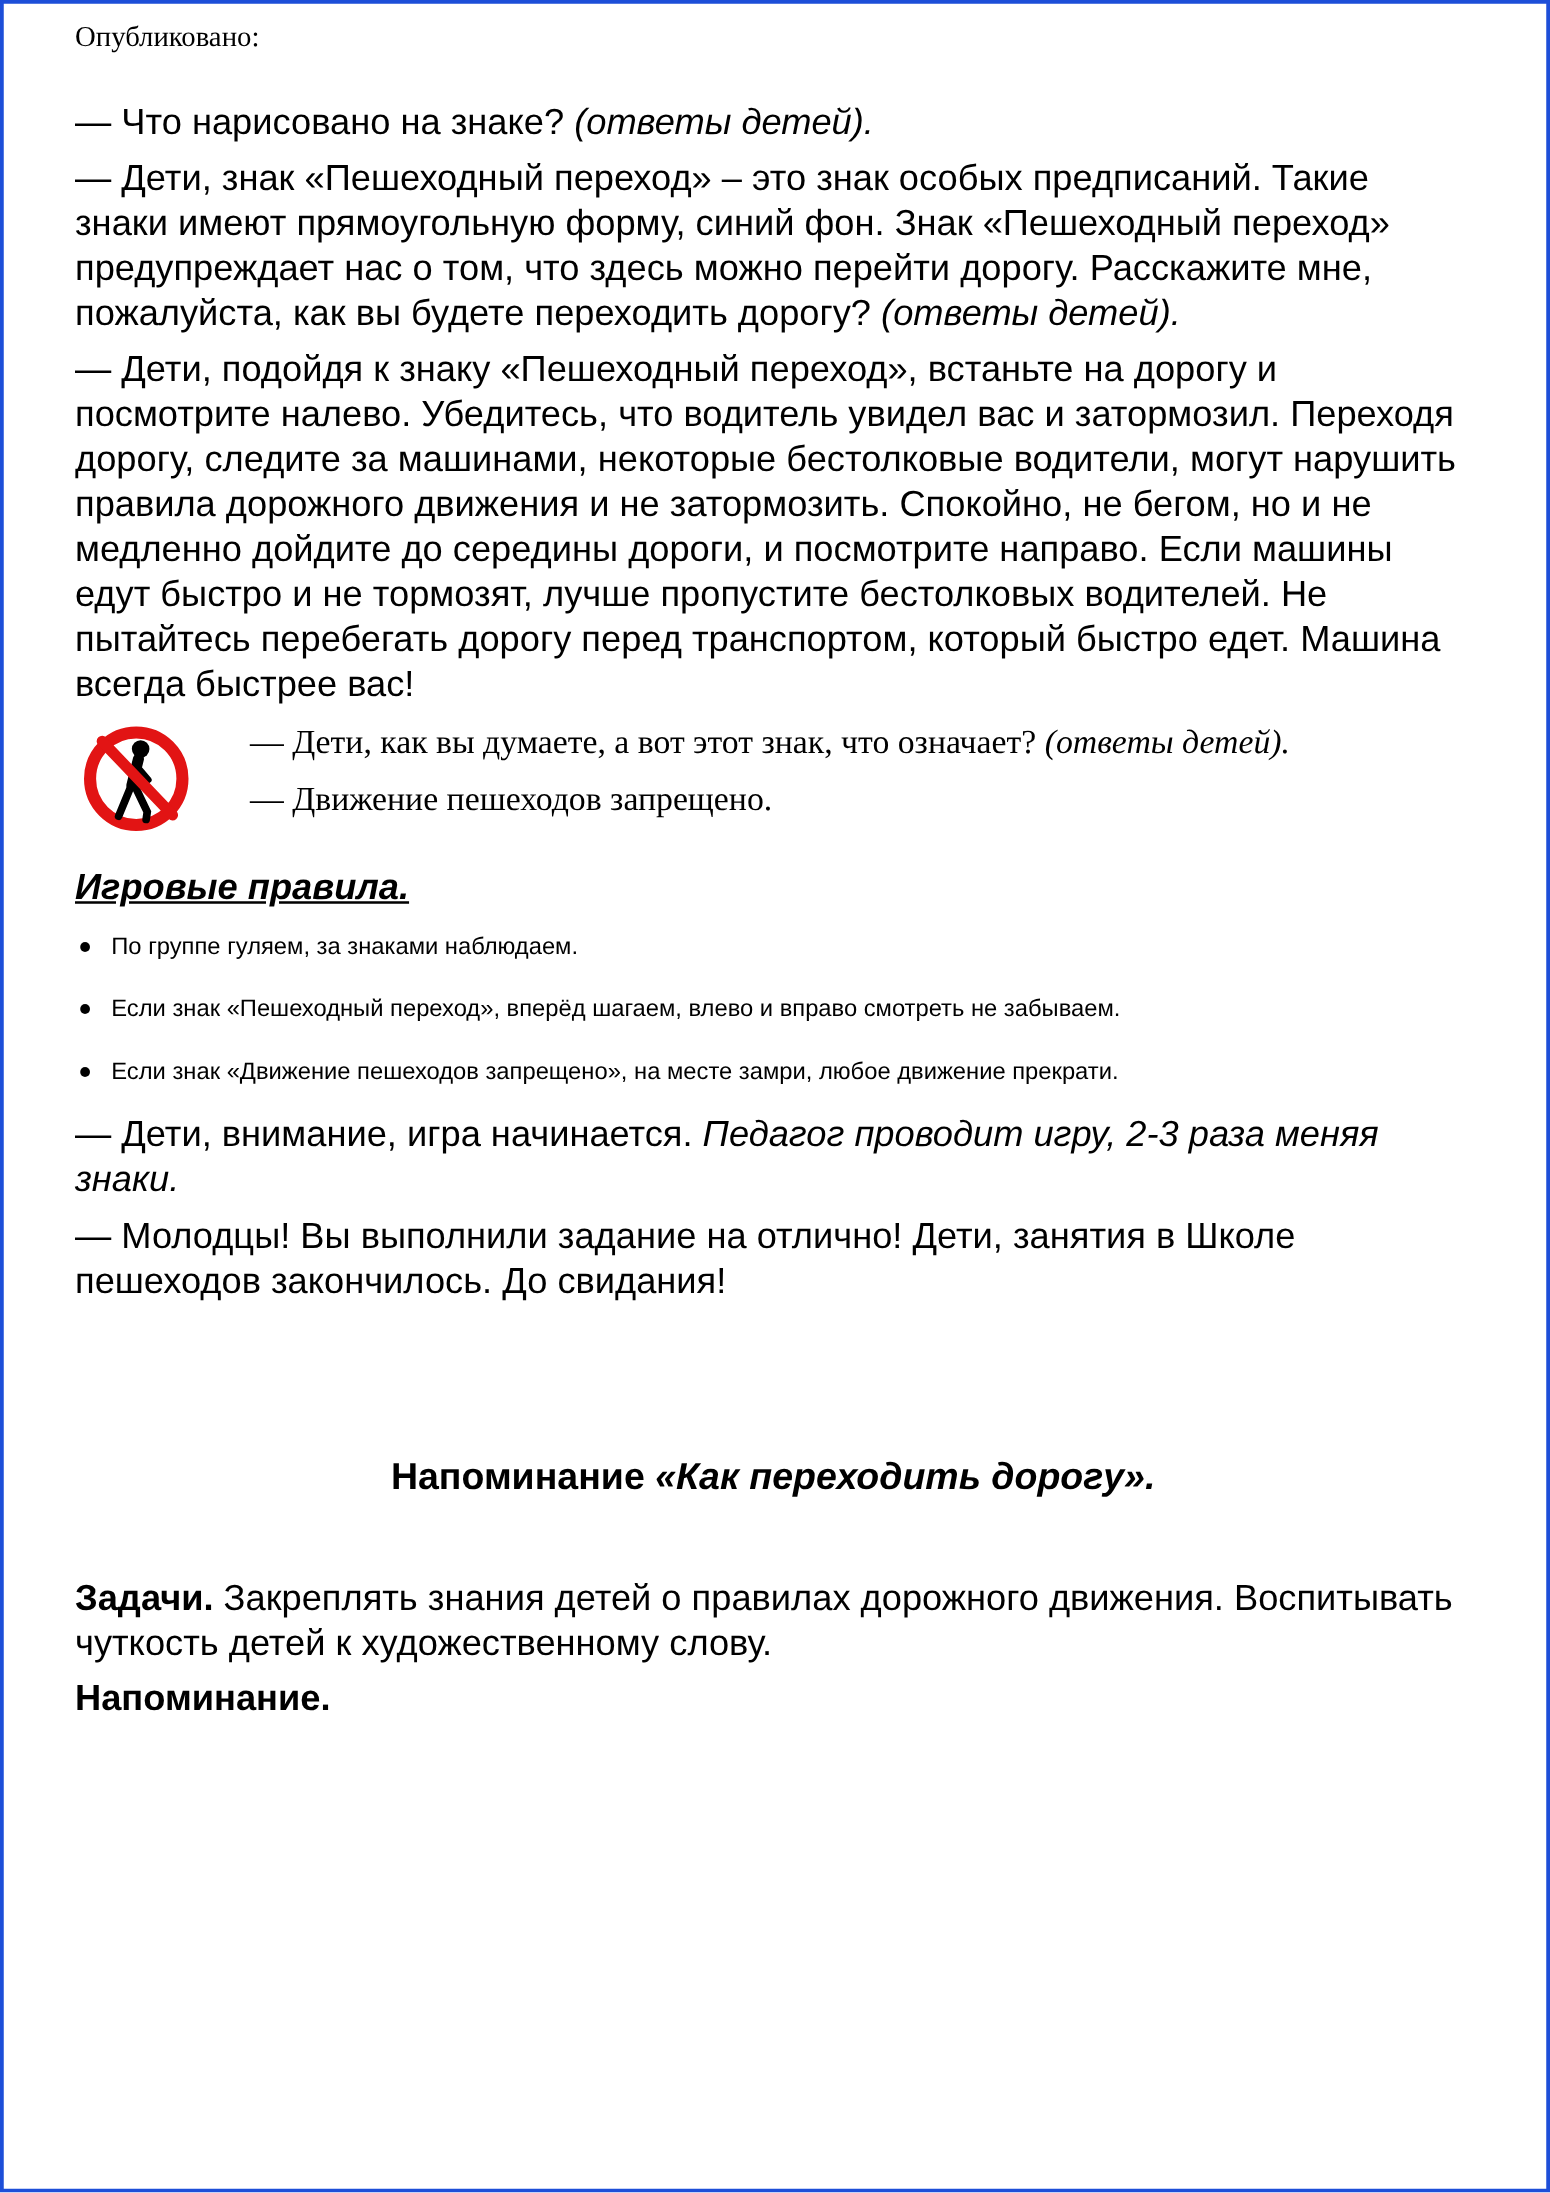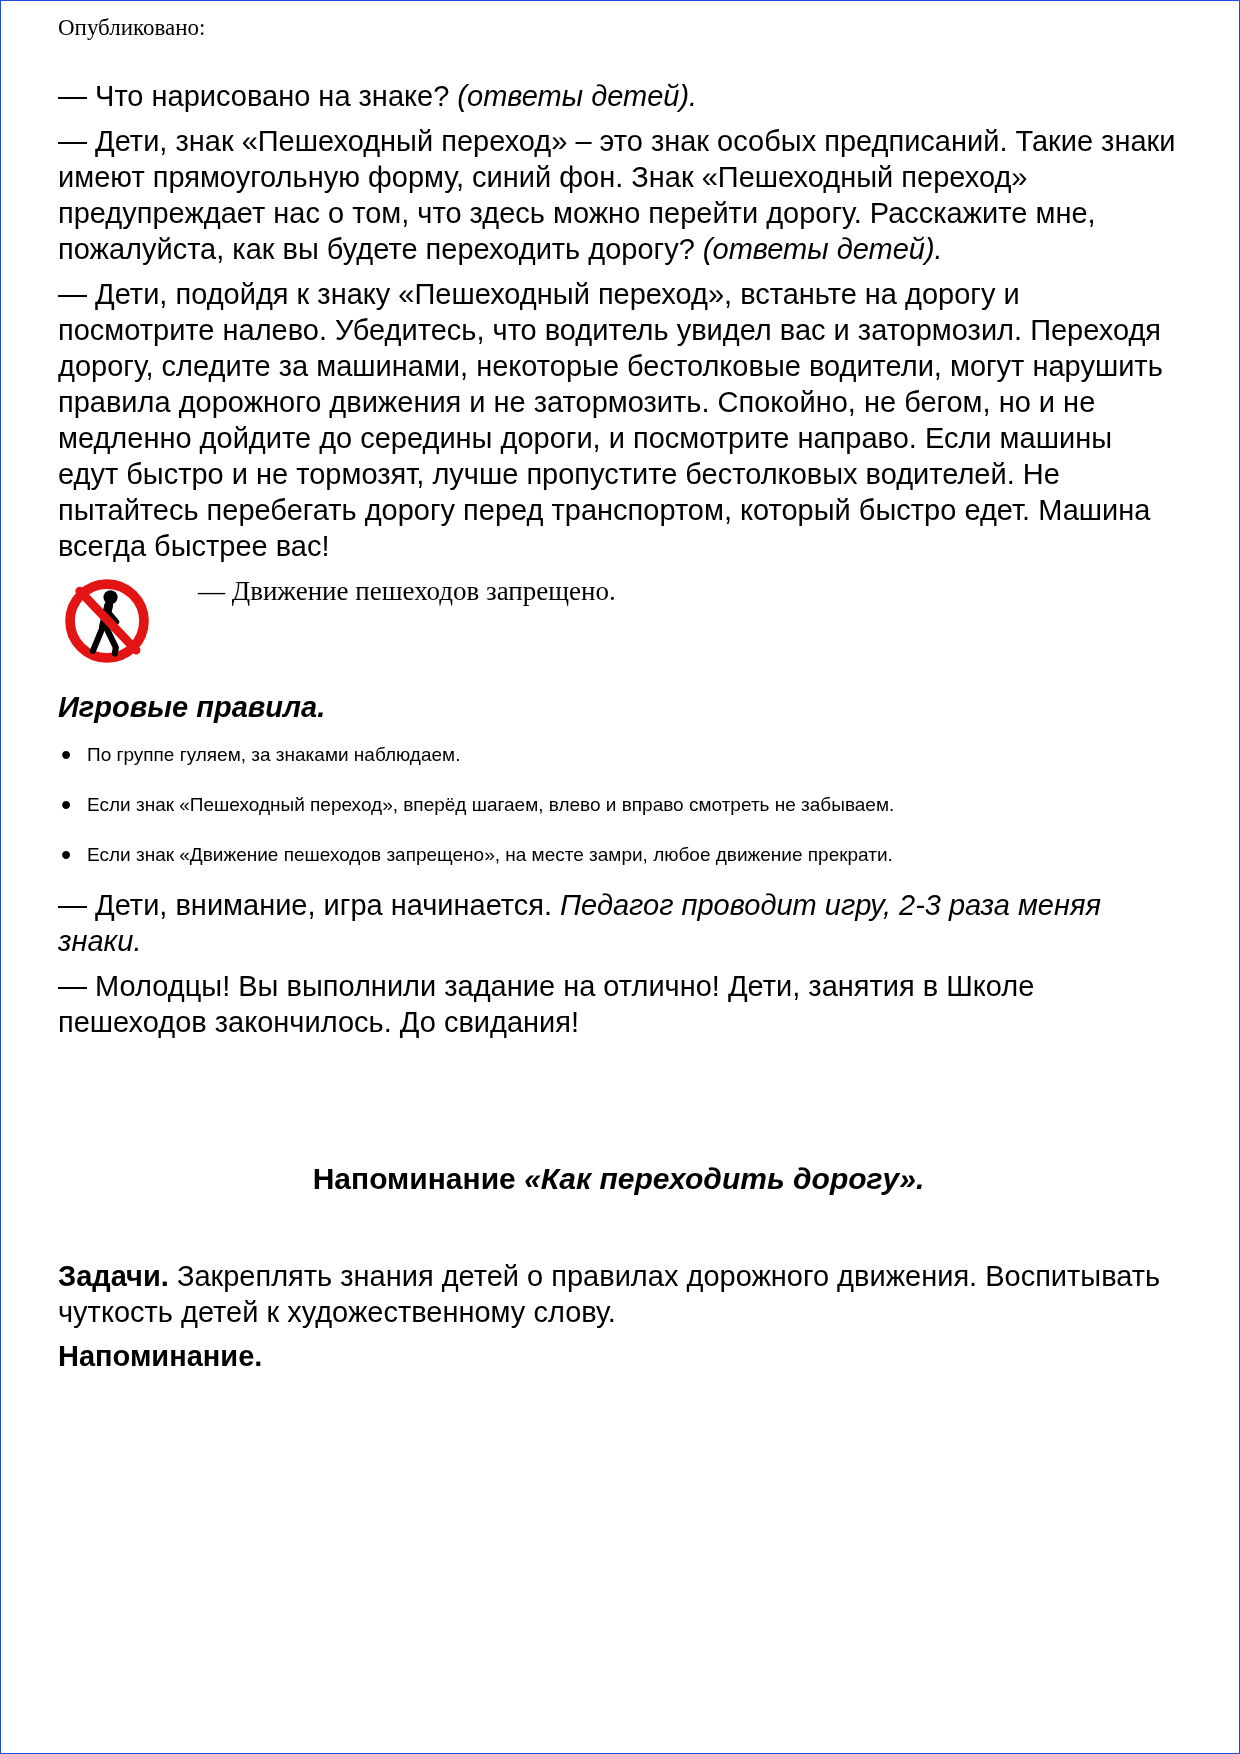--- a/index.html
+++ b/index.html
@@ -3,21 +3,21 @@
 <meta charset="utf-8">
 <style>
   html, body { margin: 0; padding: 0; background: #ffffff; }
   .page {
     position: relative;
     width: 1240px;
     height: 1754px;
     box-sizing: border-box;
     background: #ffffff;
     color: #000000;
-    border: 1px solid #1d4ed8;
+    border: 3px solid #1d4ed8;
     padding: 12px 60px 0 57px;
     font-family: "Liberation Sans", sans-serif;
     overflow: hidden;
   }
   .doc-header {
     font-family: "Liberation Serif", serif;
     font-size: 23px;
     line-height: 29px;
     margin-bottom: 36px;
   }
@@ -40,20 +40,21 @@
     font-size: 27px;
     line-height: 36px;
     margin: 0 0 10px 0;
   }
   .rules-heading {
     font-size: 29px;
     line-height: 36px;
     font-weight: bold;
     font-style: italic;
     margin: 0 0 12px 0;
+    text-decoration: underline;
   }
   ul.rules-list { list-style: none; margin: 0 0 9px 0; padding: 0; }
   ul.rules-list li {
     position: relative;
     font-size: 19px;
     line-height: 36px;
     padding-left: 29px;
     margin: 0 0 14px 0;
   }
   ul.rules-list li::before {
@@ -107,20 +108,21 @@
             <path d="M52 32 L46 56" stroke-width="10"></path>
             <path d="M50 38 L61 51" stroke-width="6"></path>
             <path d="M46 55 L34 84" stroke-width="7"></path>
             <path d="M48 55 L60 80 L59 87" stroke-width="7"></path>
           </g>
           <path d="M19 16 L83 83" stroke="#e21414" stroke-width="10" stroke-linecap="round"></path>
         </svg>
       </span>
     </div>
     <div class="sign-lines">
+      <p class="serif-line"><span>— Дети, как вы думаете, а вот этот знак, что означает? </span><span class="it">(ответы детей).</span></p>
       <p class="serif-line">— Движение пешеходов запрещено.</p>
     </div>
   </div>
 
   <p class="rules-heading">Игровые правила.</p>
 
   <ul class="rules-list">
     <li>По группе гуляем, за знаками наблюдаем.</li>
     <li>Если знак «Пешеходный переход», вперёд шагаем, влево и вправо смотреть не забываем.</li>
     <li>Если знак «Движение пешеходов запрещено», на месте замри, любое движение прекрати.</li>

